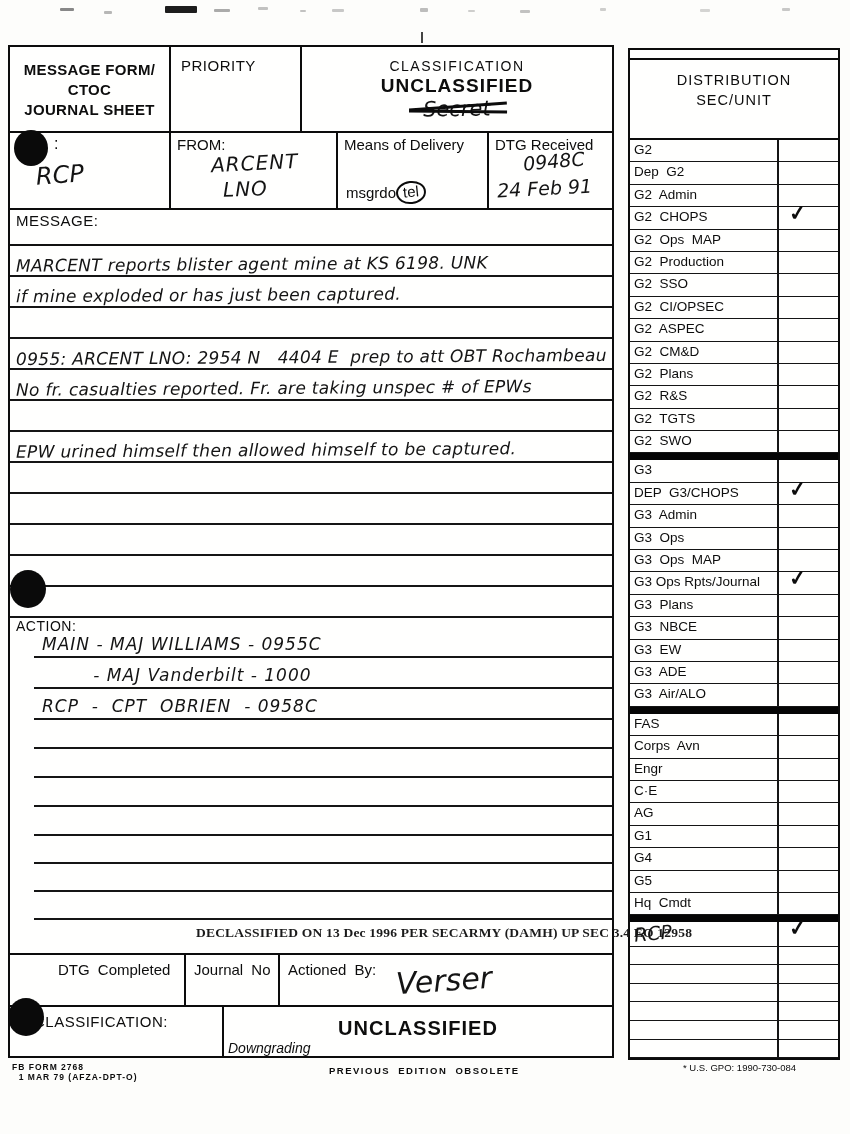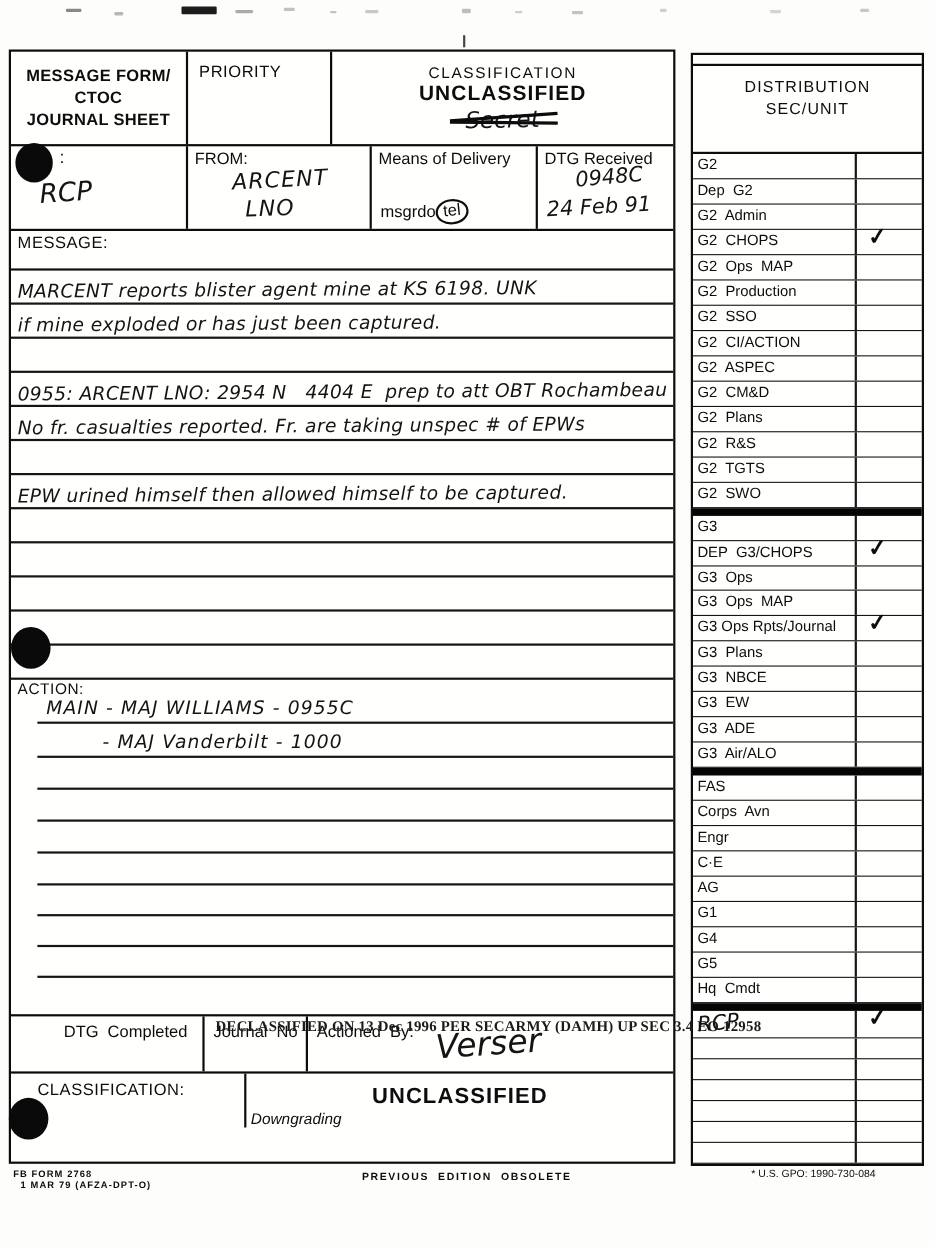--- a/index.html
+++ b/index.html
@@ -193,20 +193,23 @@
     </div>
 
   <div id="action-label">ACTION:</div>
   <div id="action-lines">
       <div class="act-row" style="height: 27px;">
         <span class="act-text hw">MAIN - MAJ WILLIAMS - 0955C</span>
       </div>
       <div class="act-row" style="height: 31px;">
         <span class="act-text hw">        - MAJ Vanderbilt - 1000</span>
       </div>
+      <div class="act-row" style="height: 31px;">
+        <span class="act-text hw">RCP  -  CPT  OBRIEN  - 0958C</span>
+      </div>
       <div class="act-row" style="height: 29px;"></div>
       <div class="act-row" style="height: 29px;"></div>
       <div class="act-row" style="height: 29px;"></div>
       <div class="act-row" style="height: 29px;"></div>
       <div class="act-row" style="height: 28px;"></div>
       <div class="act-row" style="height: 28px;"></div>
       <div class="act-row" style="height: 28px;"></div>
     </div>
 
   <div id="row-declass"></div>
@@ -271,21 +274,21 @@
       </div>
       <div class="dist-row">
         <div class="dist-label">G2  Production</div>
         <div class="dist-check"></div>
       </div>
       <div class="dist-row">
         <div class="dist-label">G2  SSO</div>
         <div class="dist-check"></div>
       </div>
       <div class="dist-row">
-        <div class="dist-label">G2  CI/ACTION</div>
+        <div class="dist-label">G2  CI/OPSEC</div>
         <div class="dist-check"></div>
       </div>
       <div class="dist-row">
         <div class="dist-label">G2  ASPEC</div>
         <div class="dist-check"></div>
       </div>
       <div class="dist-row">
         <div class="dist-label">G2  CM&amp;D</div>
         <div class="dist-check"></div>
       </div>
@@ -308,20 +311,24 @@
       <div class="dist-divider"></div>
       <div class="dist-row">
         <div class="dist-label">G3</div>
         <div class="dist-check"></div>
       </div>
       <div class="dist-row">
         <div class="dist-label">DEP  G3/CHOPS</div>
         <div class="dist-check">
           <span class="check">✓</span>
         </div>
+      </div>
+      <div class="dist-row">
+        <div class="dist-label">G3  Admin</div>
+        <div class="dist-check"></div>
       </div>
       <div class="dist-row">
         <div class="dist-label">G3  Ops</div>
         <div class="dist-check"></div>
       </div>
       <div class="dist-row">
         <div class="dist-label">G3  Ops  MAP</div>
         <div class="dist-check"></div>
       </div>
       <div class="dist-row">

